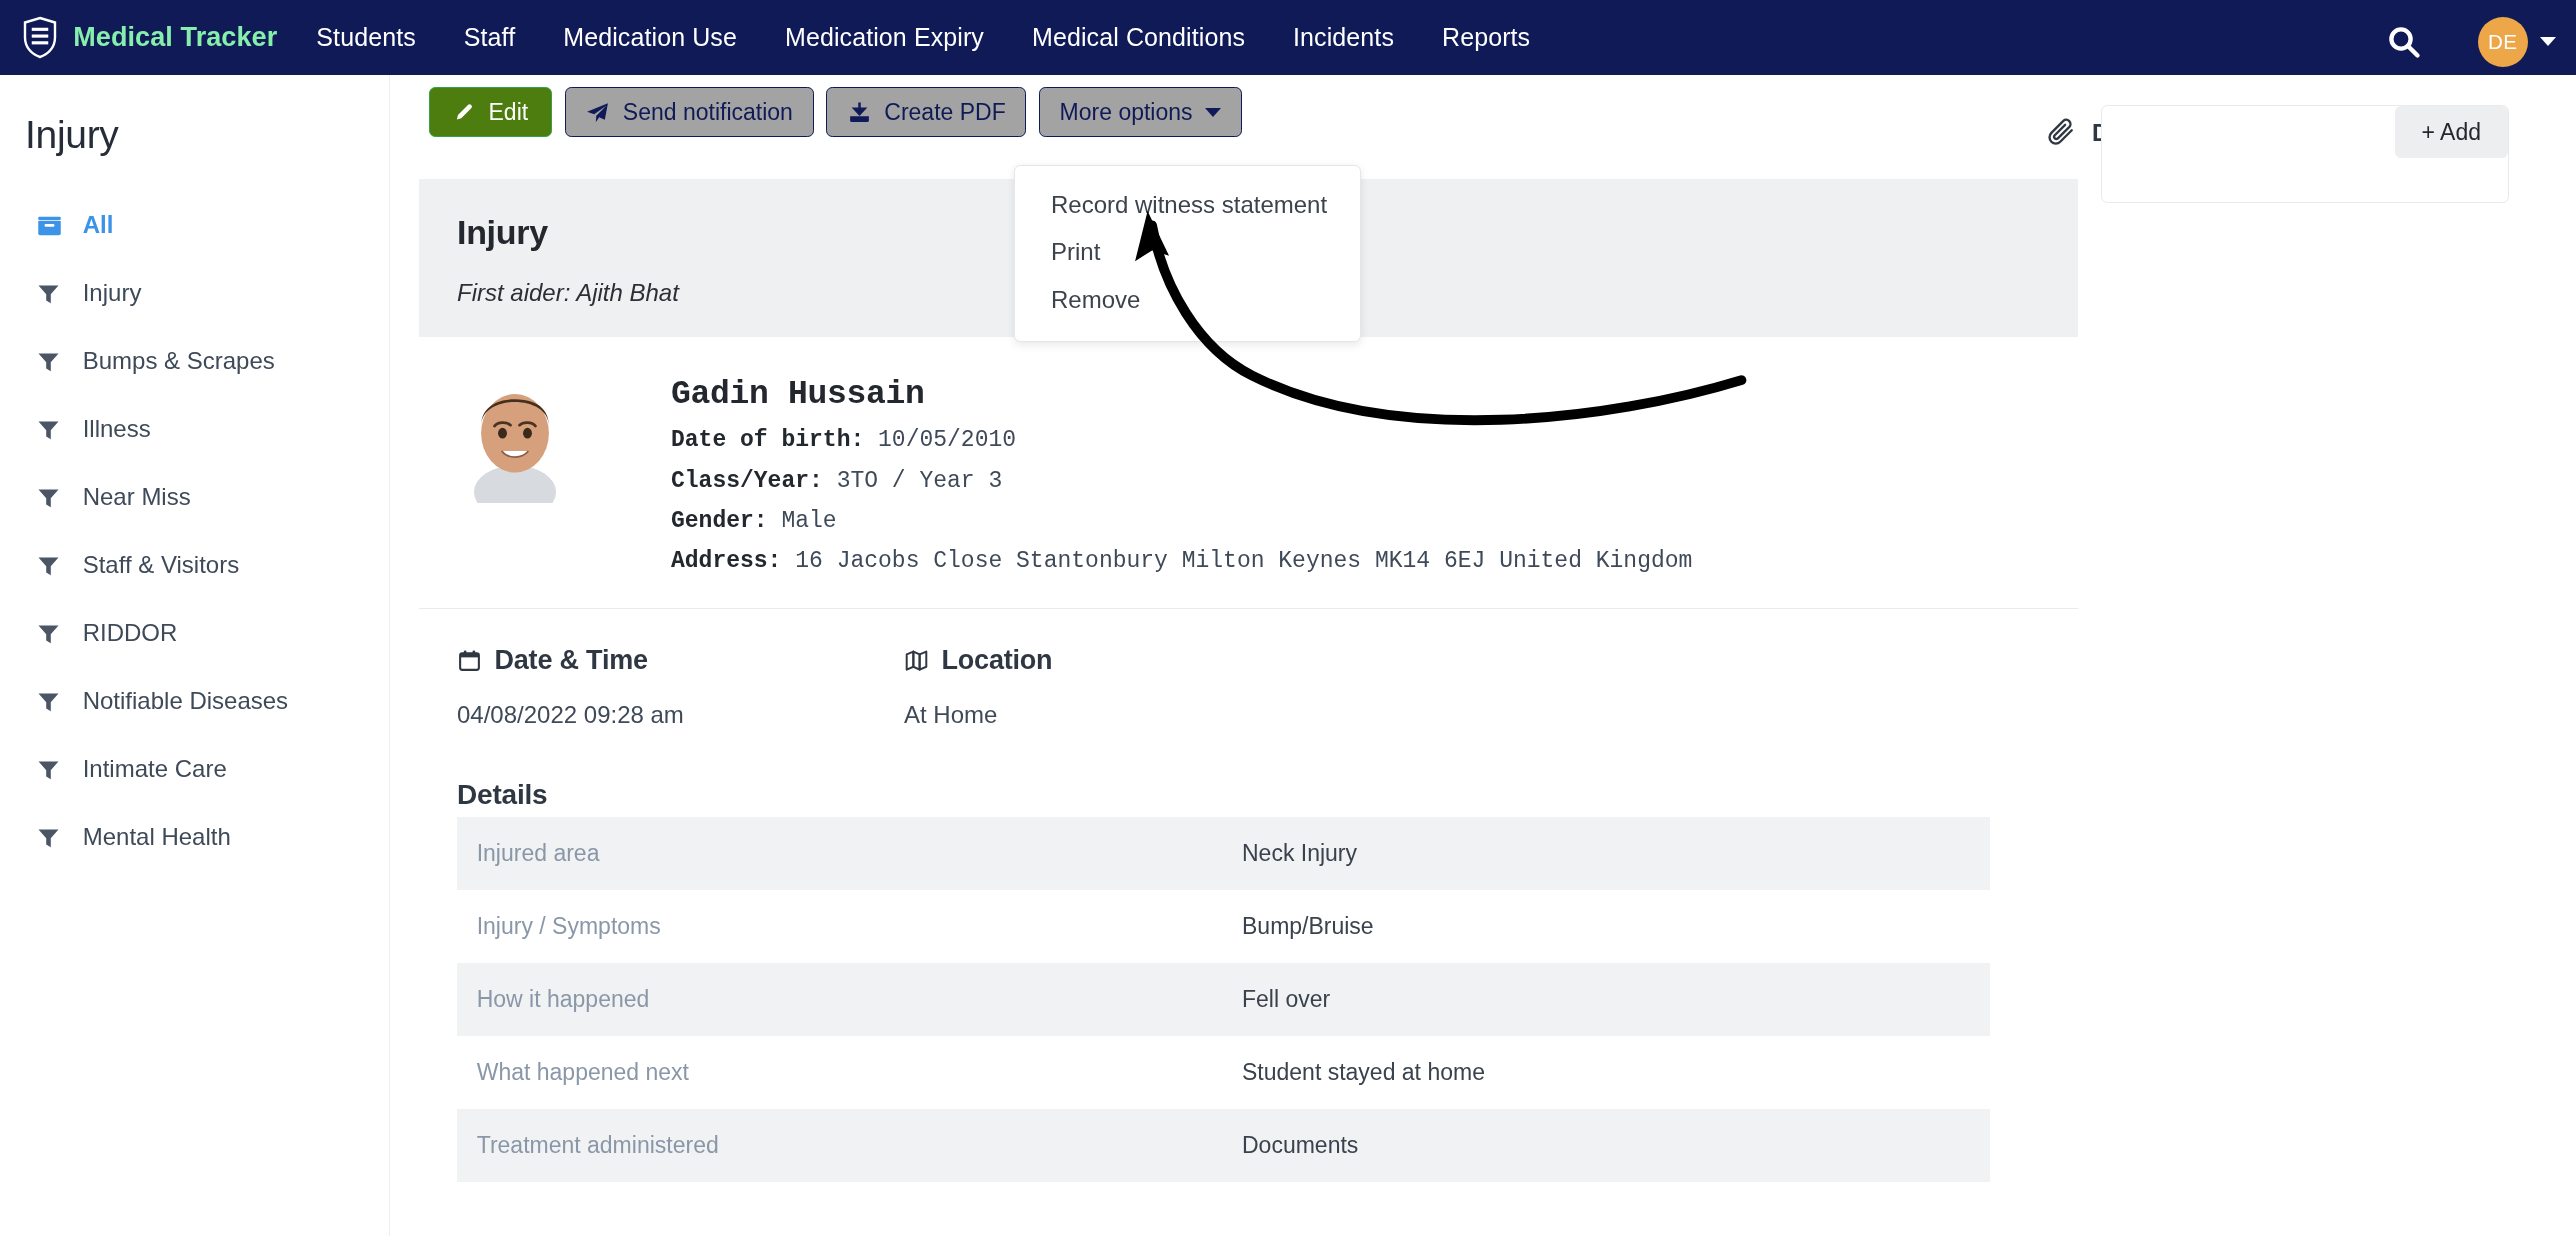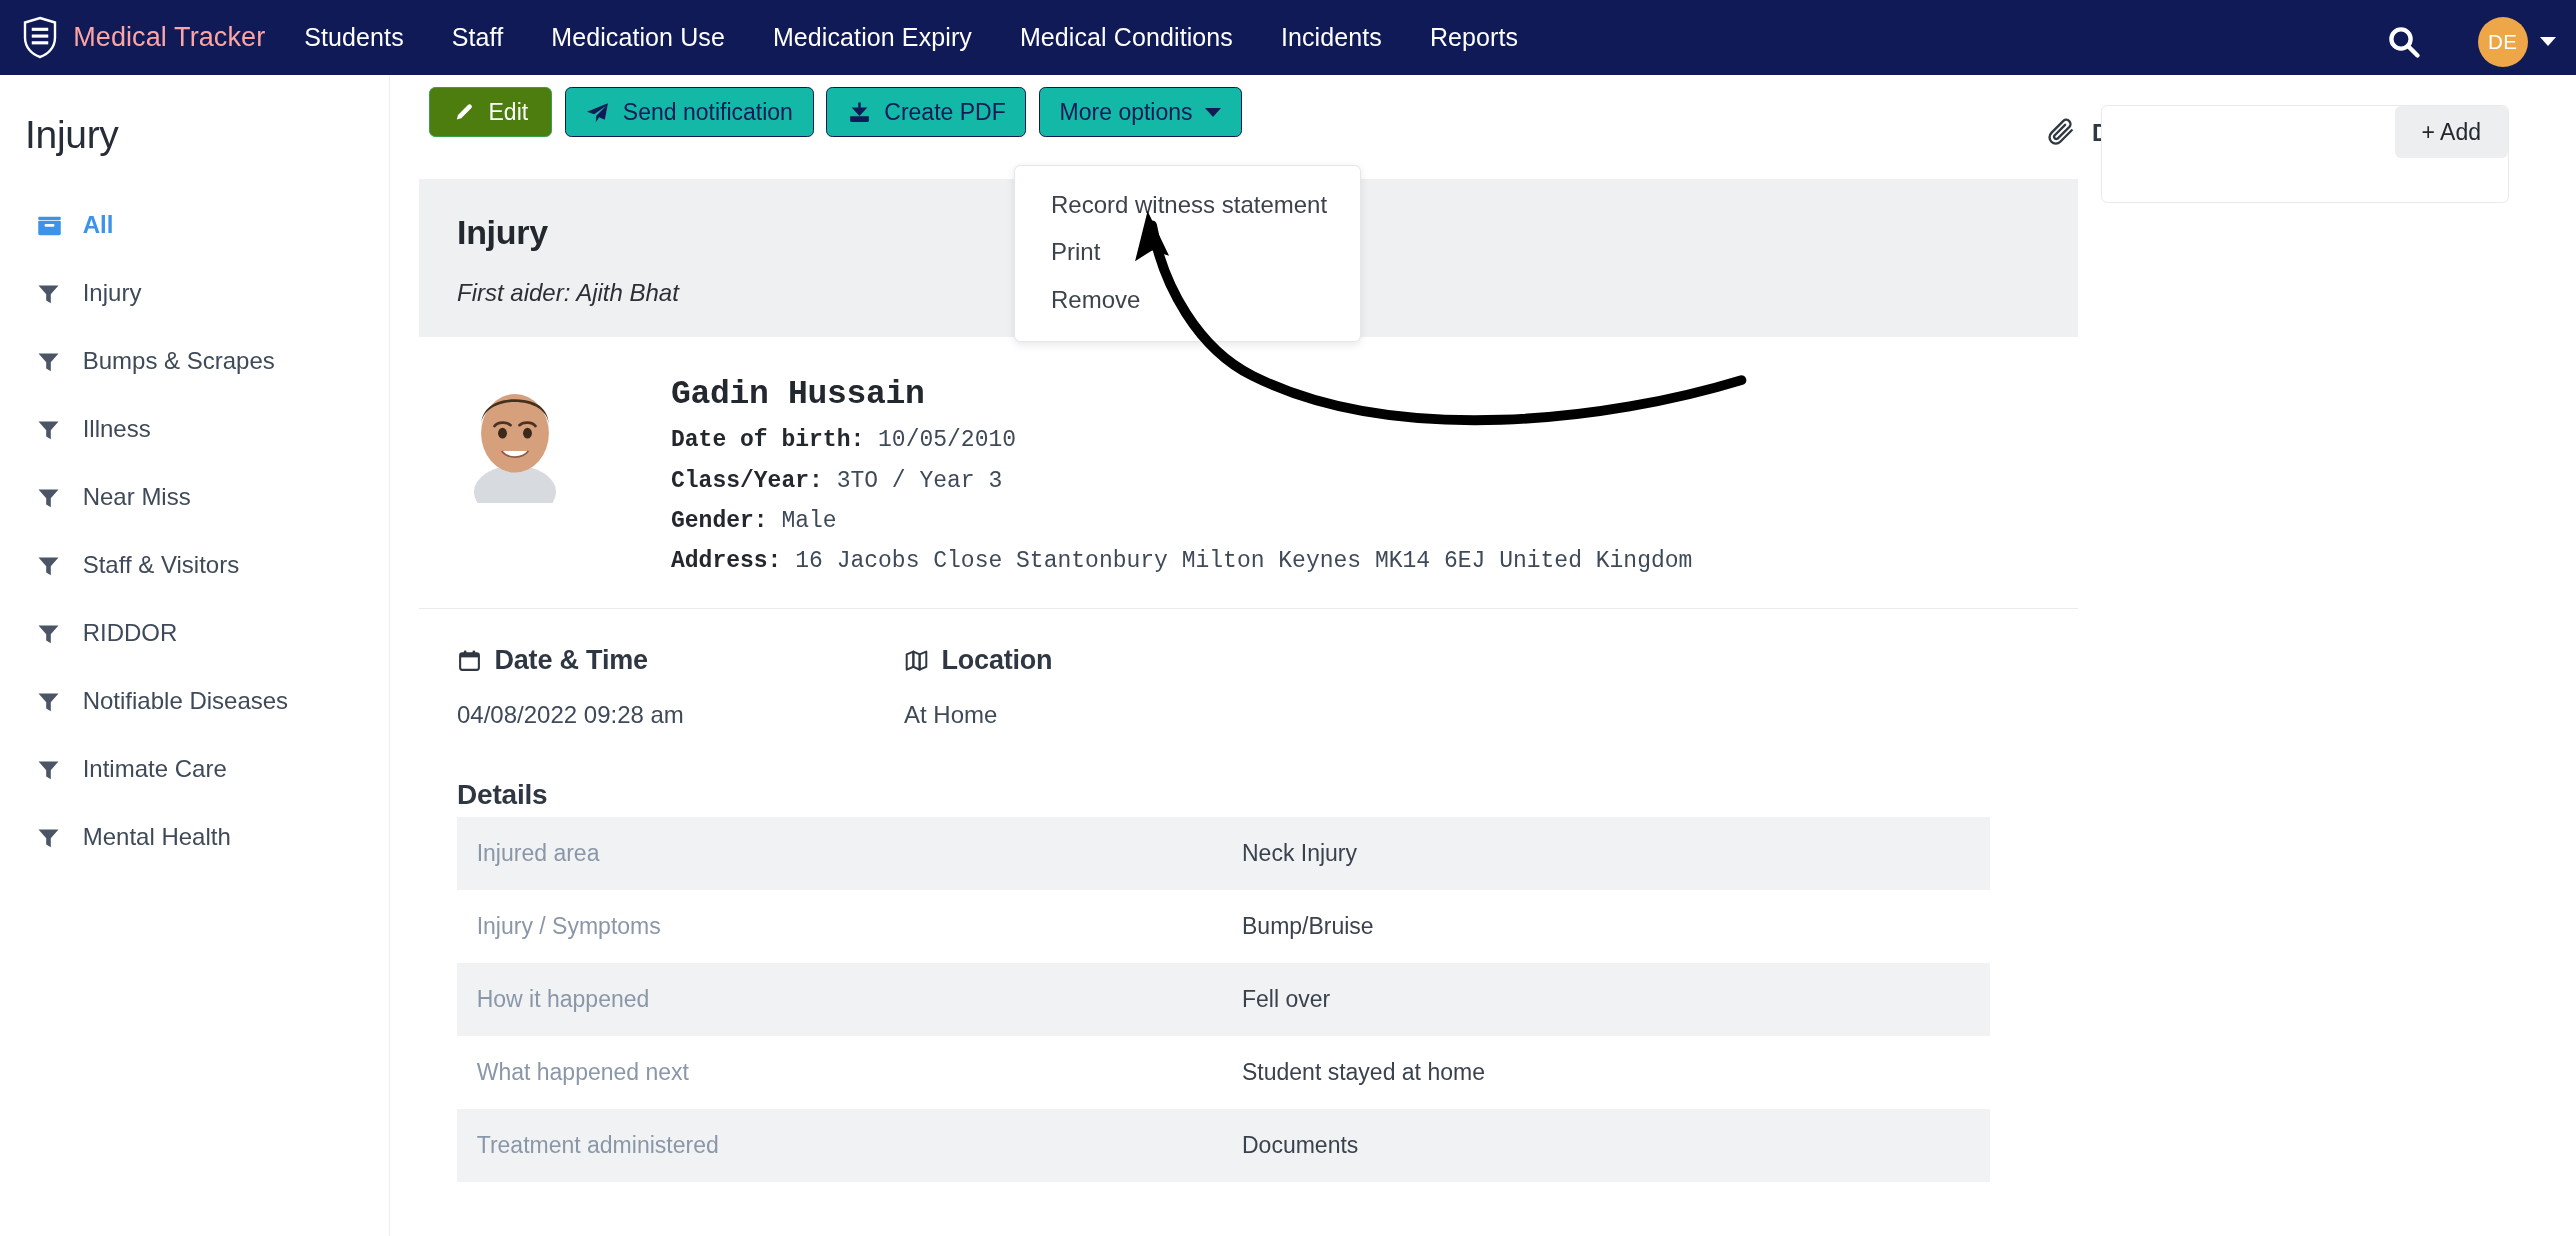--- a/index.html
+++ b/index.html
@@ -17,22 +17,22 @@
     position: absolute; top: 0; left: 0;
     width: 2576px; height: 75px;
     background: #101a56;
     display: flex; align-items: center;
   }
   .brand-logo {
     margin-left: 19.7px; width: 41px; height: 45px;
     display: flex; align-items: center; justify-content: center;
   }
   .nav-brand {
-    color: #fca5a5; font-size: 27px; margin-left: 12.5px;
-    letter-spacing: 0.1px; white-space: nowrap;
+    color: #86efac; font-size: 27px; margin-left: 12.5px;
+    letter-spacing: 0.1px; white-space: nowrap; font-weight: bold;
   }
   .nav-links { display: flex; align-items: center; margin-left: 39px; text-align: center; }
   .nav-link {
     color: #ffffff; font-size: 25px; white-space: nowrap;
     margin-right: 48px; cursor: pointer; letter-spacing: 0.1px;
   }
   .nav-right {
     position: absolute; right: 19.7px; top: 4px; height: 75px;
     display: flex; align-items: center;
   }
@@ -71,21 +71,21 @@
 
   
   .toolbar {
     position: absolute; left: 429px; top: 87px;
     display: flex; align-items: flex-start;
   }
   .btn {
     display: inline-flex; align-items: center; justify-content: center;
     height: 50px; padding: 0 19.7px; border-radius: 6.3px;
     font-size: 23px; white-space: nowrap; cursor: pointer;
-    border: 1.8px solid #101a56; background: #14b8a6; color: #101a56;
+    border: 1.8px solid #101a56; background: #a3a3a3; color: #101a56;
   }
   .btn .bicon { display:flex; align-items:center; margin-right: 12.5px; }
   .btn-edit {
     background: #4d7c0f; border-color: #37a04c; color: #ffffff;
     padding: 0 23px;
   }
   .btn + .btn { margin-left: 12.5px; }
   .btn-caret {
     width: 0; height: 0; margin-left: 12.5px;
     border-left: 8px solid transparent; border-right: 8px solid transparent;

